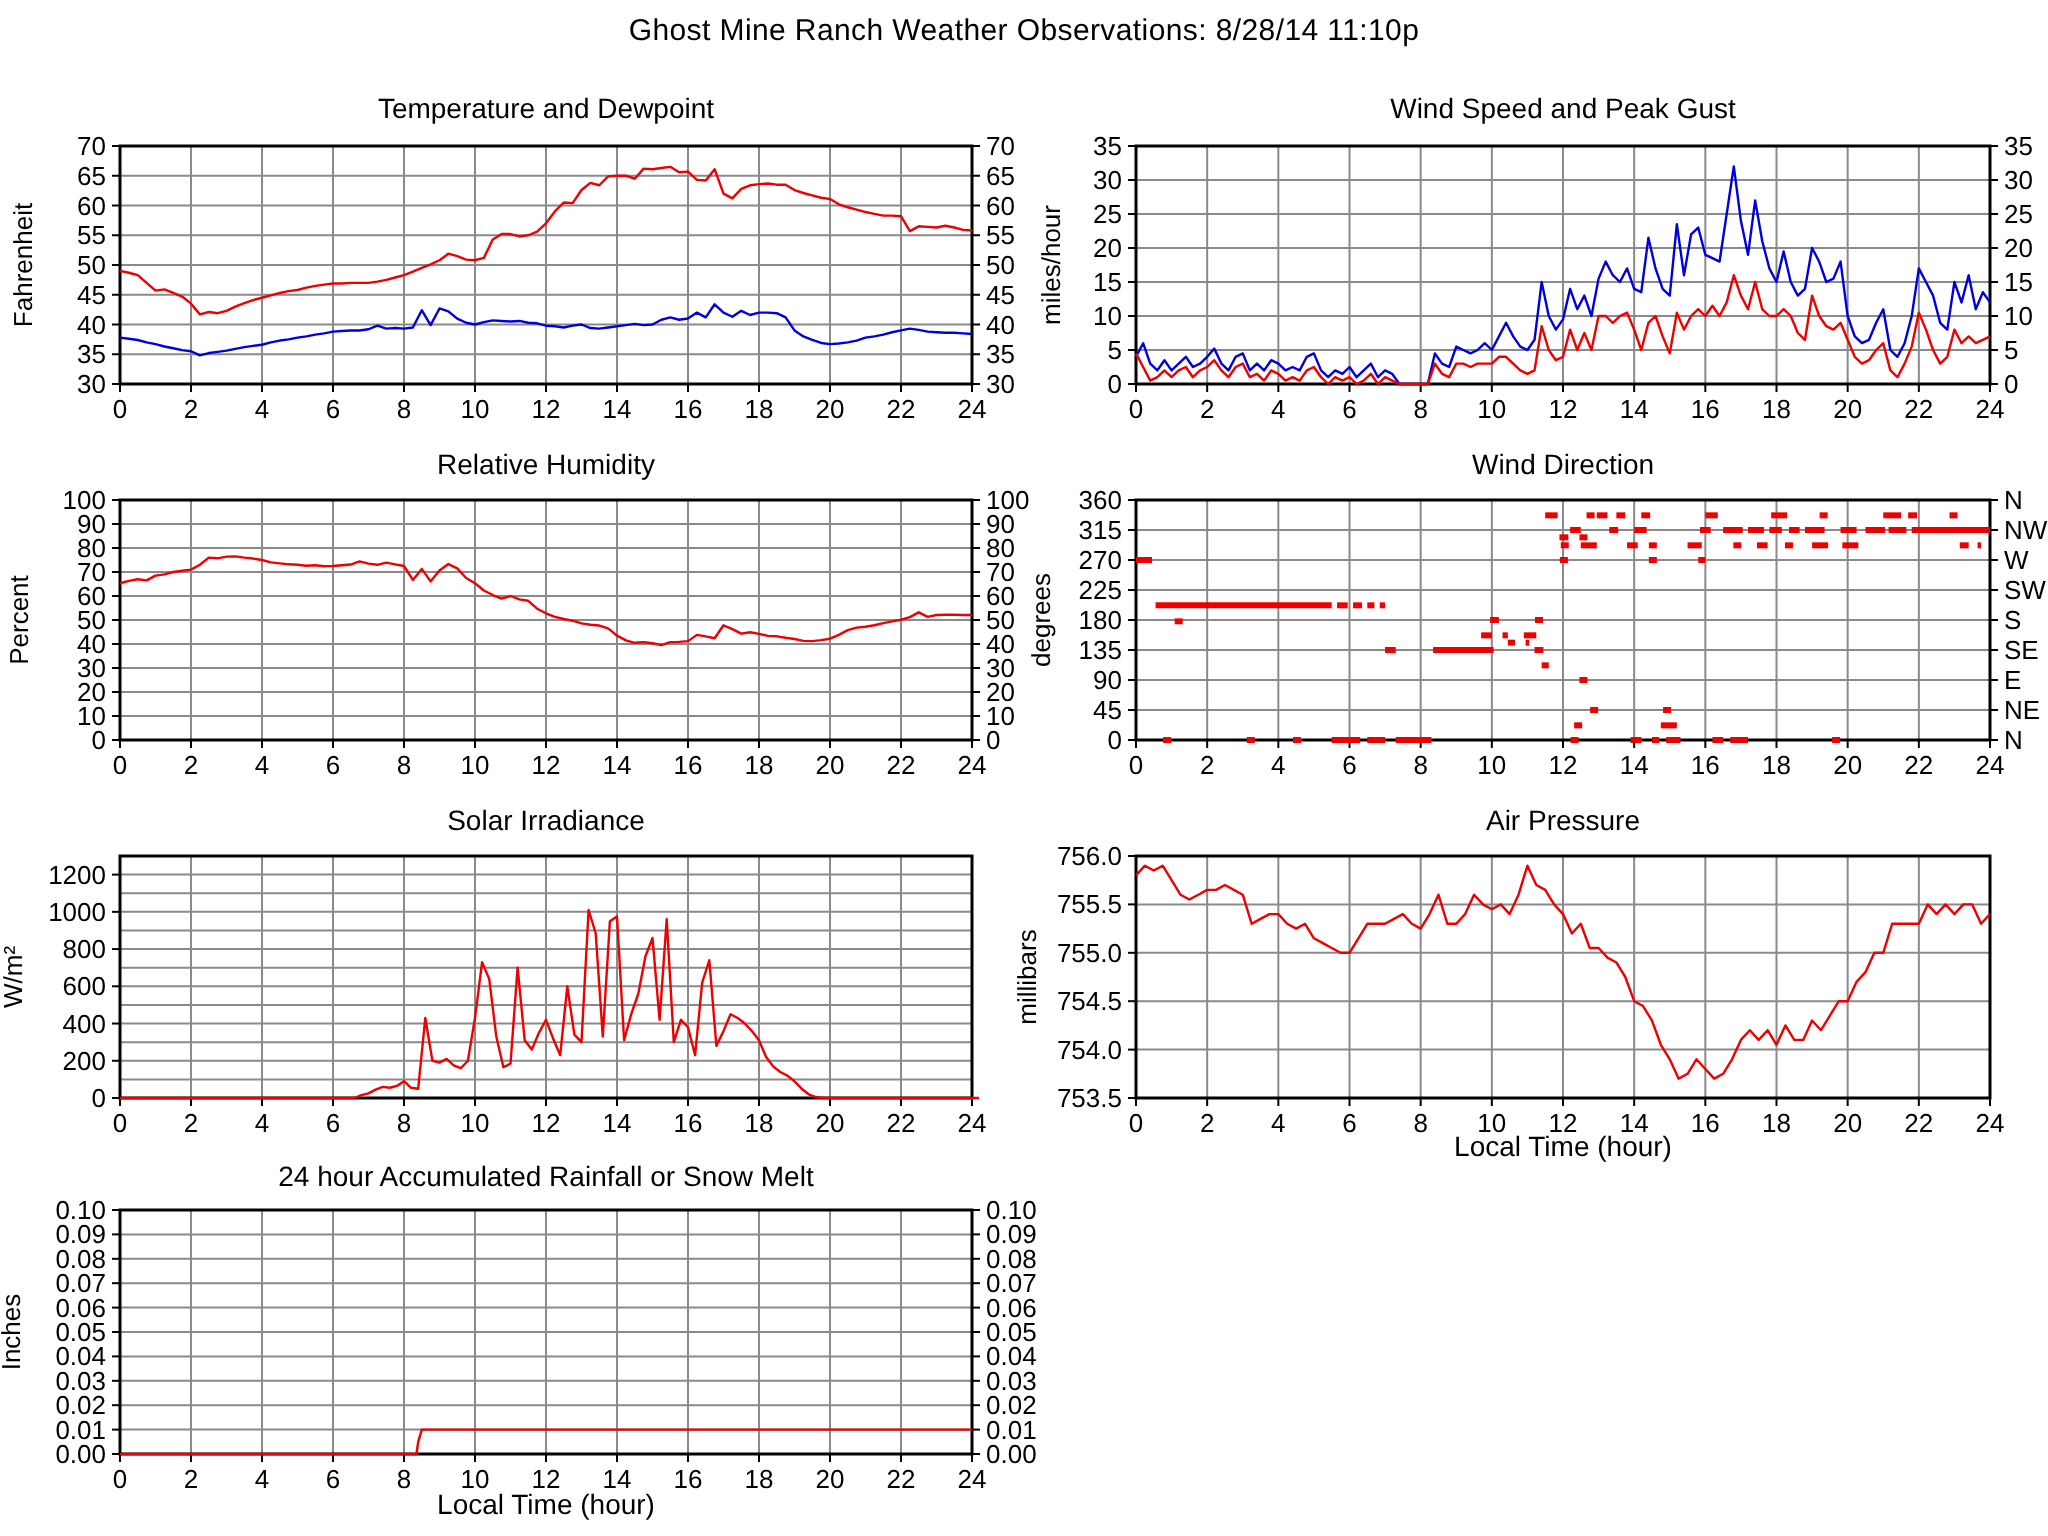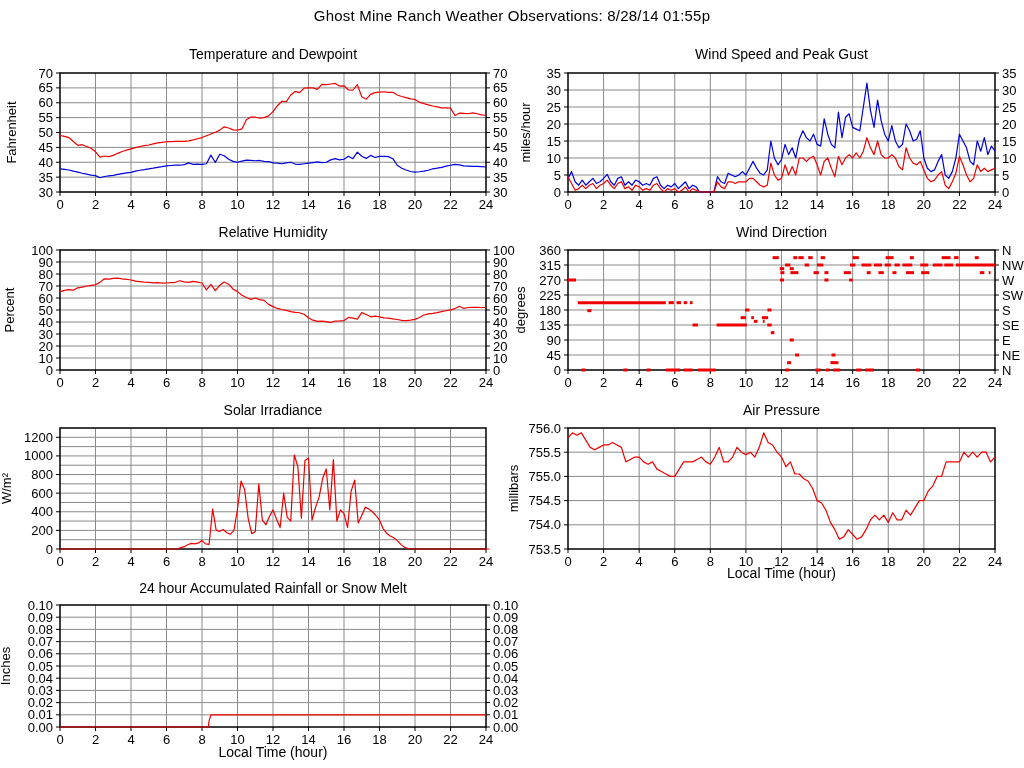--- a/index.html
+++ b/index.html
@@ -14,21 +14,21 @@
   #chart-6{left:0;top:580px}
   svg text{fill:#000}
   .tick-label{font-size:13px;font-family:"Liberation Sans",sans-serif}
   .chart-title{font-size:14px;font-family:"Liberation Sans",sans-serif}
   .axis-label{font-size:13px;font-family:"Liberation Sans",sans-serif}
 </style>
 </head>
 <body>
 
 <div class="page">
-  <div class="main-title">Ghost Mine Ranch Weather Observations: 8/28/14 01:55p</div>
+  <div class="main-title">Ghost Mine Ranch Weather Observations: 8/28/14 11:10p</div>
   <svg id="chart-0" class="chart" width="512" height="180">
       <line x1="95.5" y1="33" x2="95.5" y2="152" stroke="#8a8a8a" stroke-width="1"></line>
       <line x1="131" y1="33" x2="131" y2="152" stroke="#8a8a8a" stroke-width="1"></line>
       <line x1="166.5" y1="33" x2="166.5" y2="152" stroke="#8a8a8a" stroke-width="1"></line>
       <line x1="202" y1="33" x2="202" y2="152" stroke="#8a8a8a" stroke-width="1"></line>
       <line x1="237.5" y1="33" x2="237.5" y2="152" stroke="#8a8a8a" stroke-width="1"></line>
       <line x1="273" y1="33" x2="273" y2="152" stroke="#8a8a8a" stroke-width="1"></line>
       <line x1="308.5" y1="33" x2="308.5" y2="152" stroke="#8a8a8a" stroke-width="1"></line>
       <line x1="344" y1="33" x2="344" y2="152" stroke="#8a8a8a" stroke-width="1"></line>
       <line x1="379.5" y1="33" x2="379.5" y2="152" stroke="#8a8a8a" stroke-width="1"></line>

